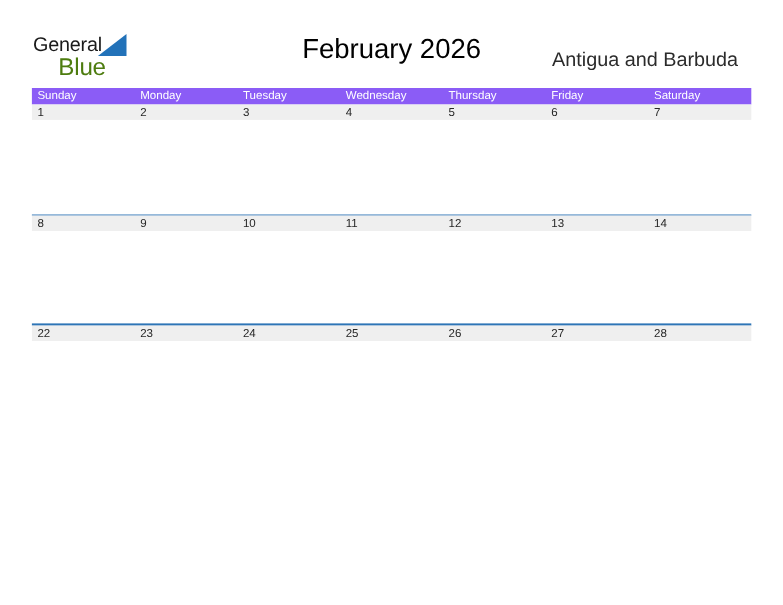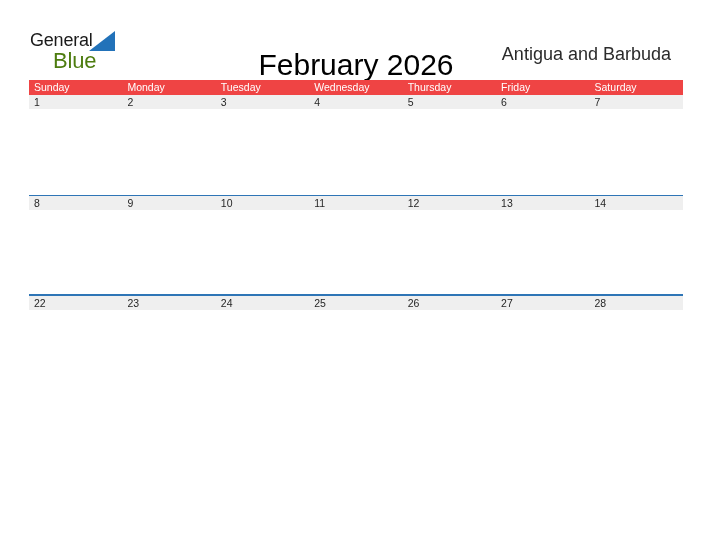--- a/index.html
+++ b/index.html
@@ -67,27 +67,26 @@
     border-color: transparent transparent #2272b9 transparent;
   }
 
   
   .month-title {
     position: absolute;
     left: 0;
     top: 27px;
     width: 712px;
     text-align: center;
-    font-size: 30px;
+    font-size: 25px;
     color: #000000;
     font-family: "Liberation Sans", sans-serif;
     font-weight: normal;
     letter-spacing: 0px;
     line-height: 36px;
-    margin-top: 20px;
   }
 
   
   .region-label {
     position: absolute;
     right: 41px;
     top: 46px;
     font-size: 18px;
     color: #2b2b2b;
     font-family: "Liberation Sans", sans-serif;
@@ -100,21 +99,21 @@
     position: absolute;
     left: 29px;
     top: 80px;
     width: 654px;
   }
 
   .weekday-header {
     display: flex;
     width: 654px;
     height: 15px;
-    background: #ef4444;
+    background: #8b5cf6;
   }
   .weekday-cell {
     width: 93.43px;
     height: 15px;
     color: #ffffff;
     font-size: 10.5px;
     line-height: 15px;
     padding-left: 5px;
     box-sizing: border-box;
     font-family: "Liberation Sans", sans-serif;

